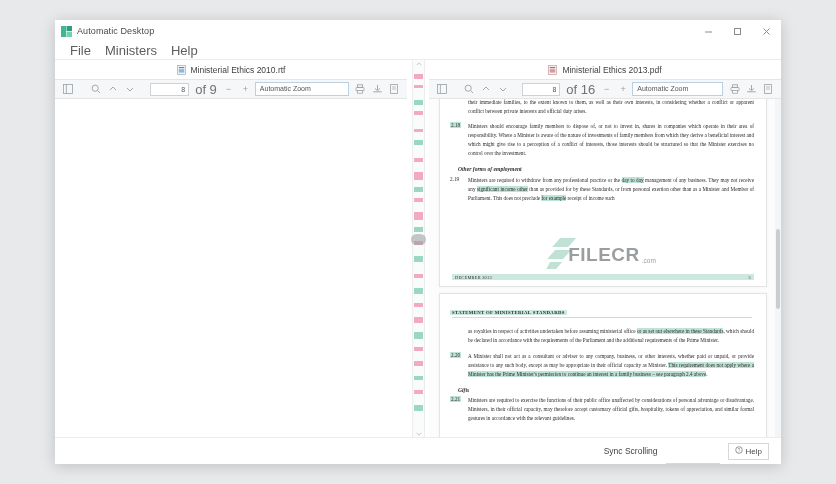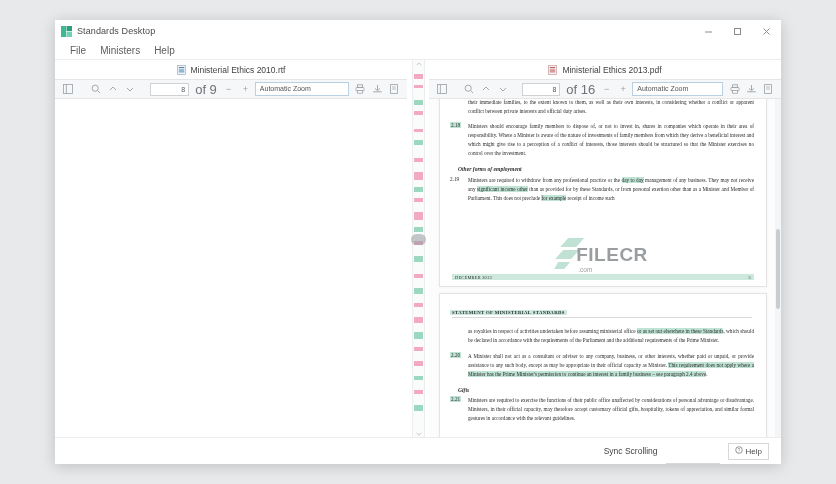--- a/index.html
+++ b/index.html
@@ -23,21 +23,21 @@
   
   .titlebar{height:22px;display:flex;align-items:center;padding:0 0 0 6px;background:#fff;flex:none;}
   .app-icon{width:11px;height:11px;margin-right:5px;flex:none;position:relative;}
   .app-icon svg{display:block}
   .app-title{font-size:9px;color:#4a4a4a;letter-spacing:.1px;}
   .win-controls{margin-left:auto;display:flex;align-items:center;height:22px;}
   .win-btn{width:29px;height:22px;display:flex;align-items:center;justify-content:center;color:#8a8a8a;font-size:10px;}
 
   
   .menubar{height:17px;display:flex;align-items:center;padding:0 0 0 8px;background:#fff;flex:none;border-bottom:1px solid #ececec;}
-  .menu-item{font-size:10px;color:#5d5d5d;padding:1px 7px;}
+  .menu-item{font-size:13px;color:#5d5d5d;padding:1px 7px;}
 
   
   .panes{flex:1;display:flex;min-height:0;background:#fff;position:relative;}
   .pane{flex:1;display:flex;flex-direction:column;min-width:0;position:relative;background:#fff;}
   .pane.left{border-right:0;align-items:center;}
   .gutter{width:22px;flex:none;background:#fff;position:relative;}
 
   .doc-tab{height:19px;display:flex;align-items:center;justify-content:center;gap:5px;background:#fff;flex:none;}
   .doc-tab .ficon{width:9px;height:10px;flex:none;}
   .doc-tab .fname{font-size:8.5px;color:#3f3f3f;}
@@ -82,21 +82,21 @@
   .ins-num{background:#bfe3d4;padding:0 1px;}
   .r-footer{display:flex;align-items:center;justify-content:space-between;background:#cde8dc;padding:0 3px;height:6px;margin:0 2px;}
   .r-footer span{font-family:"Liberation Serif", serif;font-size:4.3px;color:#2e2e2e;letter-spacing:.3px;}
   .r-head{background:#cde8dc;display:inline-block;padding:0 2px;font-family:"Liberation Serif", serif;font-weight:bold;font-size:4.8px;letter-spacing:.35px;color:#26312c;}
   .r-headrule{border-bottom:1px solid #d8d8d8;margin:1px 2px 0 2px;}
   .r-gift{font-family:"Liberation Serif", serif;font-style:italic;font-weight:bold;font-size:5.6px;color:#2b2b2b;margin:8px 0 3px 8px;}
   .r-indent{margin-left:18px;}
 
   
   .watermark{position:absolute;left:52%;top:145px;transform:translateX(-50%);pointer-events:none;user-select:none;
-    display:flex;align-items:flex-start;flex-direction:column;}
+    display:flex;align-items:flex-end;}
   .wm-slash{position:absolute;left:-22px;top:-8px;}
   .wm-text{font-family:"Liberation Sans", sans-serif;font-weight:bold;font-size:19px;color:#7f8487;opacity:.78;letter-spacing:.5px;}
   .wm-sub{font-family:"Liberation Sans", sans-serif;font-size:6.5px;color:#7f8487;opacity:.78;margin-left:2px;margin-bottom:2px;}
 
   
   .changebar{position:absolute;top:0;bottom:0;width:11px;background:#fafbfb;border-left:1px solid #eceded;border-right:1px solid #eceded;}
   .cb-arrow{height:7px;display:flex;align-items:center;justify-content:center;color:#b7bcc0;font-size:5px;}
   .cb-track{position:absolute;top:7px;bottom:7px;left:1px;right:1px;}
   .cb-mark{position:absolute;left:0;right:0;}
   .cb-thumb{position:absolute;left:-3px;right:-3px;height:11px;border-radius:6px;background:rgba(150,155,160,.55);}
@@ -121,21 +121,21 @@
   <div class="window">
 
     <div class="titlebar">
       <span class="app-icon">
         <svg width="11" height="11" viewBox="0 0 11 11">
           <rect x="0" y="0" width="5" height="11" fill="#3fb795"></rect>
           <rect x="5.5" y="0" width="5.5" height="5" fill="#2f9d80"></rect>
           <rect x="5.5" y="5.6" width="5.5" height="5.4" fill="#6fd0b2"></rect>
         </svg>
       </span>
-      <span class="app-title">Standards Desktop</span>
+      <span class="app-title">Automatic Desktop</span>
       <div class="win-controls">
         <div class="win-btn">
           <svg width="9" height="9" viewBox="0 0 9 9">
               <line x1="1" y1="5" x2="8" y2="5" stroke="#8a8a8a" stroke-width="1"></line>
             </svg>
         </div>
         <div class="win-btn">
           <svg width="9" height="9" viewBox="0 0 9 9">
               <rect x="1.5" y="1.5" width="6" height="6" fill="none" stroke="#8a8a8a" stroke-width="1"></rect>
             </svg>

